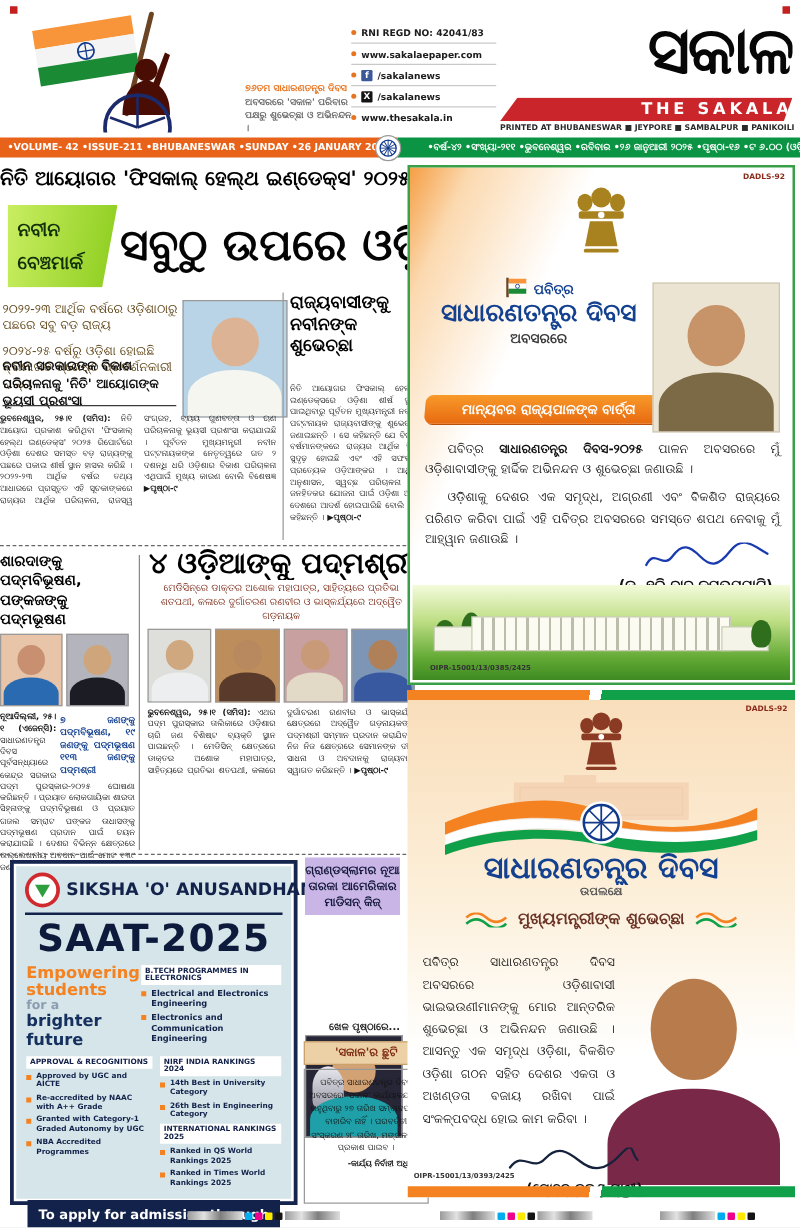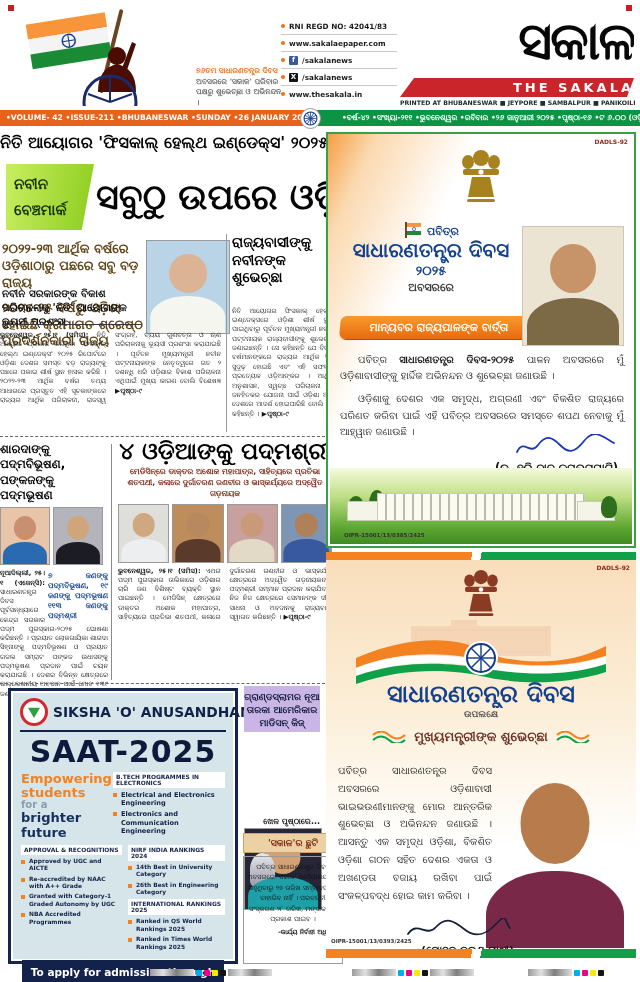--- a/index.html
+++ b/index.html
@@ -31,21 +31,21 @@
   .strip-badge{left:300px;top:108px;width:19px;height:19px;border-radius:50%;background:#fff;
                border:1px solid #999;display:flex;align-items:center;justify-content:center}
   
   .kicker{left:0;top:133px;width:330px;text-align:center;font-size:16px;font-weight:bold;color:#000;white-space:nowrap;overflow:hidden}
   .tagbox{left:6px;top:164px;width:88px;height:66px;
           background:linear-gradient(100deg,#c9ee61,#8ccd1e);
           clip-path:polygon(0 0,100% 0,86% 100%,0 100%);
           font-size:15px;font-weight:bold;color:#12300a;padding:7px 6px 0 8px;line-height:1.75;box-sizing:border-box}
   .bighead{left:96px;top:160px;width:234px;height:74px;font-size:35px;font-weight:bold;color:#040404;
            line-height:74px;text-align:center;white-space:nowrap;overflow:hidden}
-  .bullet{font-size:13px;font-weight:bold;color:#5e4416;line-height:1.3;margin-bottom:8px}
+  .bullet{font-size:10px;font-weight:normal;color:#5e4416;line-height:1.3;margin-bottom:8px}
   .bullets{left:2px;top:241px;width:141px}
   .bullet3{left:2px;top:287px;width:142px;font-size:10.3px;font-weight:bold;color:#0d0d0d;line-height:1.35}
   .rule1{left:2px;top:324px;width:139px;height:1px;background:#3a3a3a}
   .mainbody{left:0;top:331px;width:221px;height:101px;column-count:2;column-gap:9px;
             font-size:6.7px;line-height:1.38;text-align:justify;color:#1a1a1a;overflow:hidden}
   .dateline{font-weight:bold}
   .jump{font-weight:bold;white-space:nowrap}
   .sidestory{left:226px;top:234px;width:102px;height:198px;border-left:1px solid #9a9a9a;padding-left:5px;overflow:hidden}
   .sidehead{font-size:14px;font-weight:bold;line-height:1.25;color:#000;margin-bottom:20px}
   .sidebody{font-size:6.7px;line-height:1.4;text-align:justify;color:#1a1a1a}
@@ -70,21 +70,21 @@
           background:linear-gradient(#e8e8ee,#9a9aa8);border-radius:50% 50% 20% 20%}
   
   .padmaL{left:0;top:442px;width:108px}
   .pLhead{font-size:11.8px;font-weight:bold;line-height:1.3;color:#000}
   .prow{display:flex;gap:3px;margin-top:4px}
   .pLbody{font-size:6.7px;line-height:1.38;text-align:justify;margin-top:4px;height:128px;overflow:hidden}
   .pLhl{float:right;width:60px;font-size:7.4px;font-weight:bold;color:#14418f;line-height:1.35;margin:2px 0 2px 3px}
   .vline{left:111px;top:444px;width:1px;height:236px;background:#8a8a8a}
   .padmaR{left:118px;top:438px;width:214px}
   .pRhead{font-size:23px;font-weight:bold;text-align:center;color:#000;white-space:nowrap;overflow:hidden}
-  .pRsub{font-size:7.8px;font-weight:bold;color:#7a2a16;text-align:center;line-height:1.4;margin-top:2px}
+  .pRsub{font-size:7.8px;font-weight:normal;color:#7a2a16;text-align:center;line-height:1.4;margin-top:2px}
   .pRbody{column-count:2;column-gap:9px;font-size:6.7px;line-height:1.38;text-align:justify;margin-top:4px;height:112px;overflow:hidden}
   
   .saat{left:8px;top:688px;width:230px;height:276px;background:#d5e5e9;border:3px solid #16254e;
         box-shadow:inset 0 0 0 2px #ffffff;box-sizing:border-box}
   .saat-head{display:flex;align-items:center;gap:5px;margin:7px 9px 0}
   .saat-logo{width:22px;height:22px;border-radius:50%;border:3px solid #d12a2e;background:#fff;
              position:relative;flex:none}
   .saat-logo::after{content:"";position:absolute;left:5px;top:5px;width:12px;height:12px;
                     background:#2e9e3e;clip-path:polygon(0 15%,100% 15%,50% 100%)}
   .saat-title{font-size:13.8px;font-weight:bold;color:#13224a;white-space:nowrap}
@@ -397,21 +397,20 @@
         <svg width="20" height="16" viewBox="0 0 20 16">
           <rect x="2" y="0" width="2" height="16" fill="#6b4423"></rect>
           <rect x="4" y="1" width="14" height="4" fill="#f8953a"></rect>
           <rect x="4" y="5" width="14" height="4" fill="#fff" stroke="#ddd" stroke-width=".3"></rect>
           <rect x="4" y="9" width="14" height="4" fill="#1a8a34"></rect>
           <circle cx="11" cy="7" r="1.6" fill="none" stroke="#123a8c" stroke-width=".7"></circle>
         </svg>
         <span class="gt-small">ପବିତ୍ର</span>
       </div>
       <div class="gt-title">ସାଧାରଣତନ୍ତ୍ର ଦିବସ</div>
-      <div class="gt-year">୨୦୨୫</div>
       <div class="gt-occ">ଅବସରରେ</div>
     </div>
     <div class="gov-band">ମାନ୍ୟବର ରାଜ୍ୟପାଳଙ୍କ ବାର୍ତ୍ତା</div>
     <div class="photo ph-gov gov-photo"></div>
     <div class="gov-msg">
       <p><span>ପବିତ୍ର </span><b>ସାଧାରଣତନ୍ତ୍ର ଦିବସ-୨୦୨୫</b><span> ପାଳନ ଅବସରରେ ମୁଁ ଓଡ଼ିଶାବାସୀଙ୍କୁ ହାର୍ଦ୍ଦିକ ଅଭିନନ୍ଦନ ଓ ଶୁଭେଚ୍ଛା ଜଣାଉଛି ।</span></p>
       <p>ଓଡ଼ିଶାକୁ ଦେଶର ଏକ ସମୃଦ୍ଧ, ଅଗ୍ରଣୀ ଏବଂ ବିକଶିତ ରାଜ୍ୟରେ ପରିଣତ କରିବା ପାଇଁ ଏହି ପବିତ୍ର ଅବସରରେ ସମସ୍ତେ ଶପଥ ନେବାକୁ ମୁଁ ଆହ୍ୱାନ ଜଣାଉଛି ।</p>
     </div>
     <div class="gov-sig">
       <svg width="104" height="22" viewBox="0 0 104 22">

